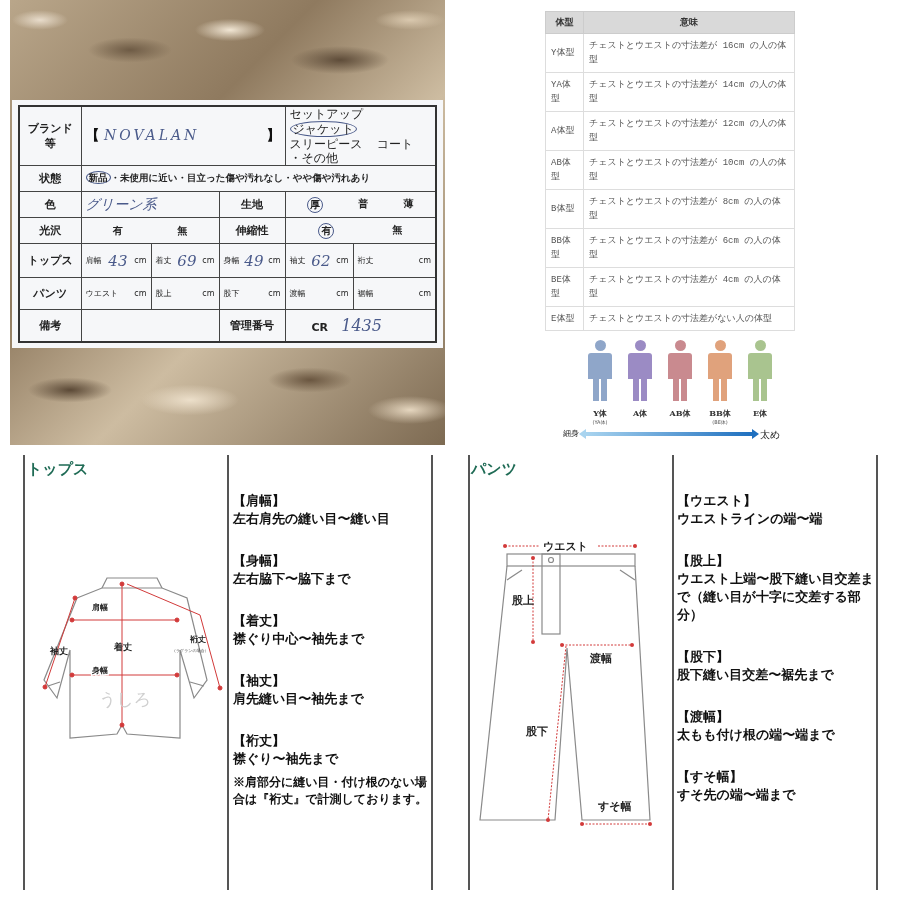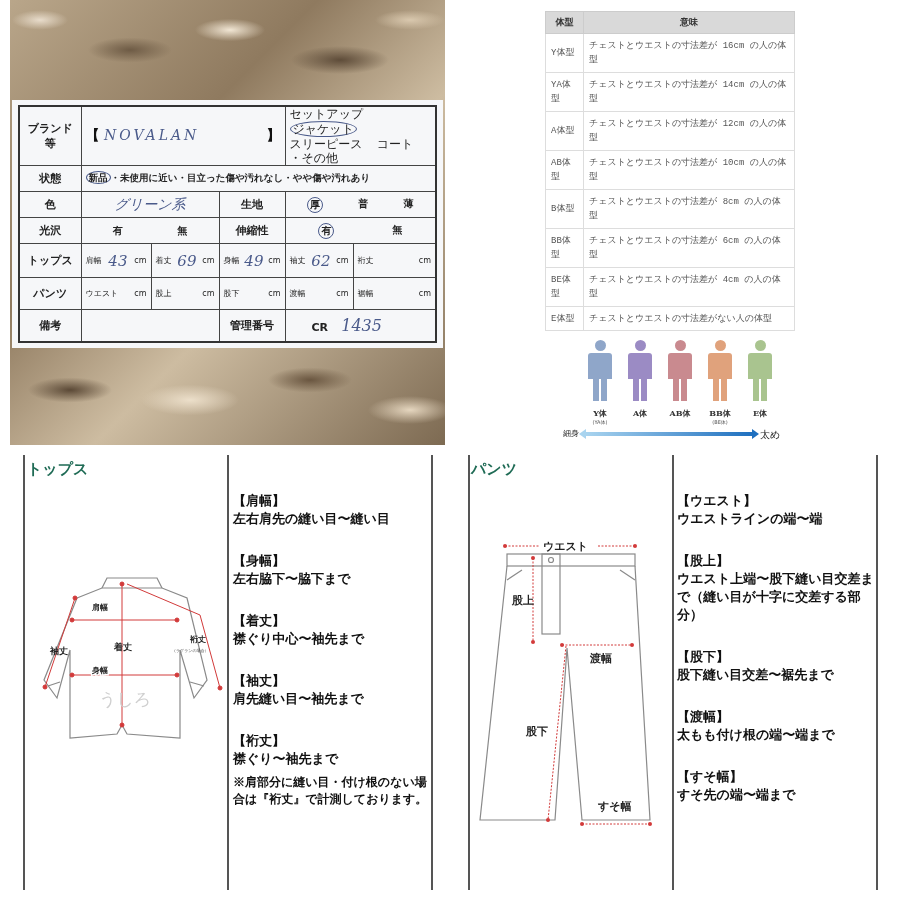--- a/index.html
+++ b/index.html
@@ -100,21 +100,21 @@
         </td>
       </tr>
       <tr>
         <td class="lbl">状態</td>
         <td colspan="5" style="font-size:9.5px;font-weight:bold">
           <span class="circled">新品</span><span>・未使用に近い・目立った傷や汚れなし・やや傷や汚れあり</span>
         </td>
       </tr>
       <tr>
         <td class="lbl">色</td>
-        <td colspan="2" class="hand" style="font-size:14px;text-align:center">グリーン系</td>
+        <td colspan="2" class="hand" style="font-size:14px;">グリーン系</td>
         <td class="lbl">生地</td>
         <td colspan="2">
           <div class="opts-spread">
                 <span class="circled">厚</span>
                 <span>普</span>
                 <span>薄</span>
               </div>
         </td>
       </tr>
       <tr>

